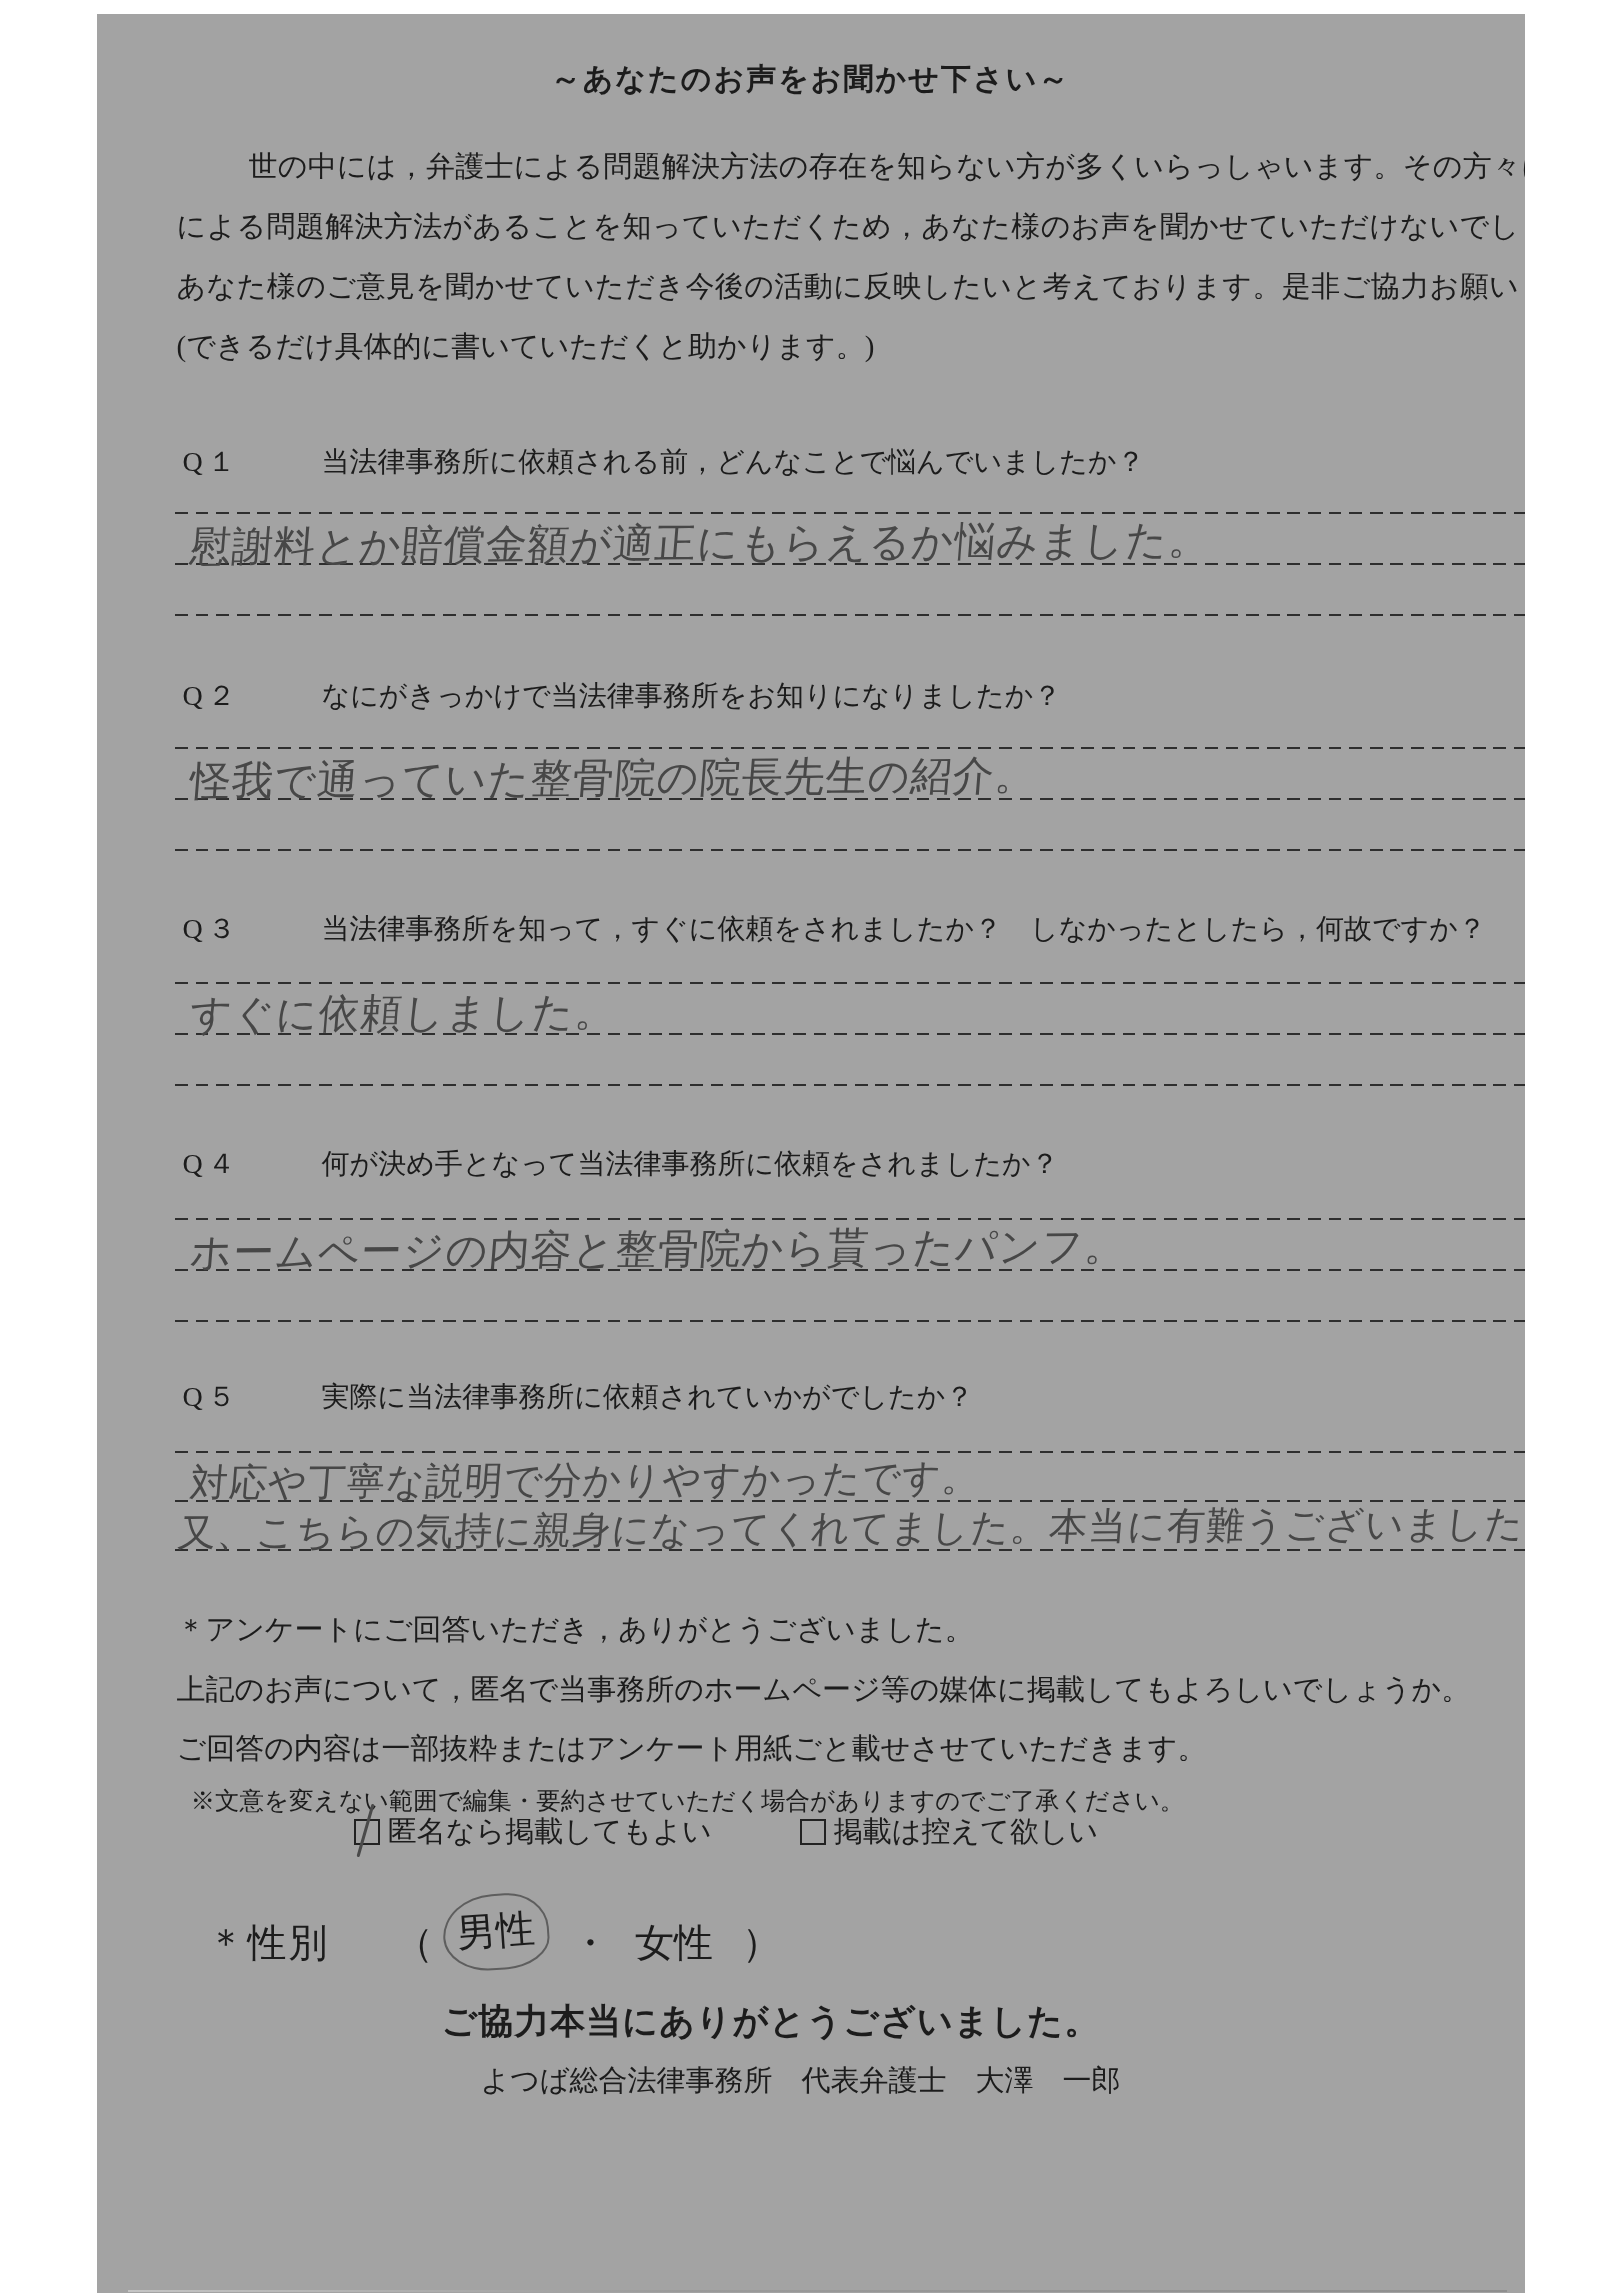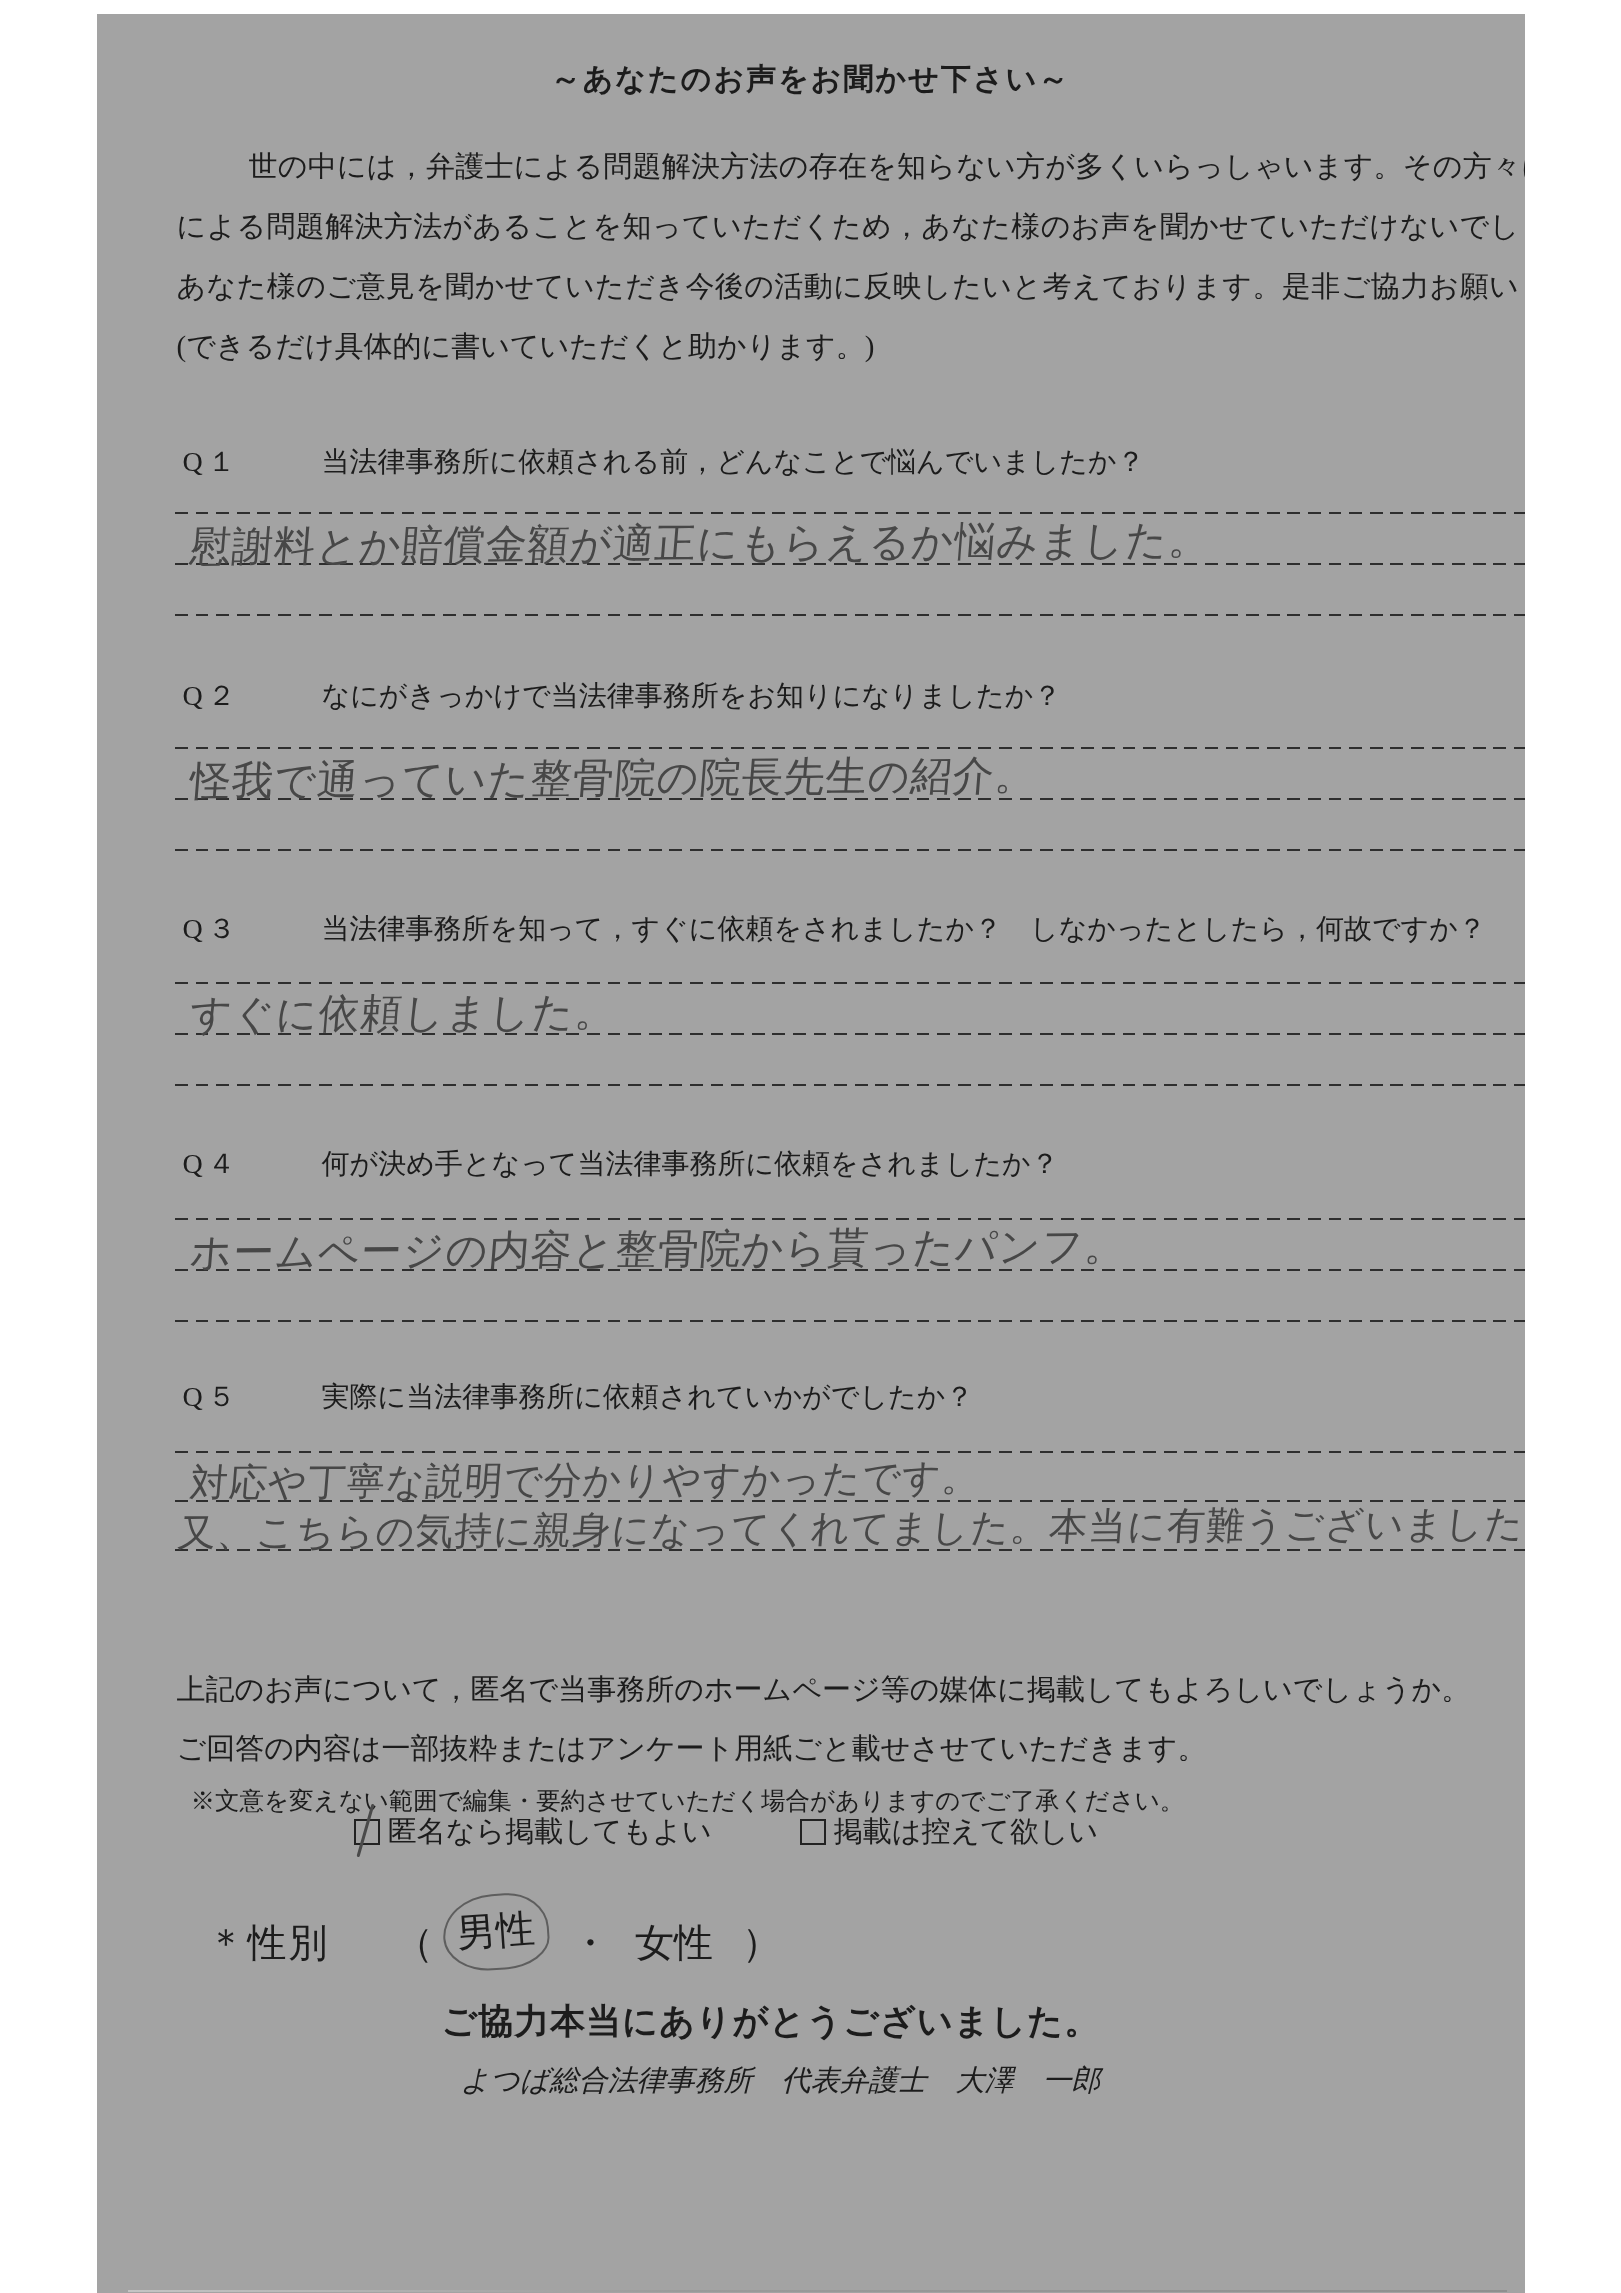--- a/index.html
+++ b/index.html
@@ -65,21 +65,21 @@
     display: inline-block; margin: 0 3.9px 0 9.8px; padding: 7.8px 11.8px 9.8px;
     transform: rotate(-4deg);
   }
   .male-circle.circled {
     border: 2.9px solid #5e5e5e;
     border-radius: 55% 45% 50% 50% / 62% 55% 45% 52%;
   }
   .dot-sep { margin: 0 25.5px 0 17.6px; }
   .paren-close { margin-left: 29px; }
   .footer-thanks { position: absolute; top: 1984px; left: 345px; font-size: 35px; font-weight: bold; letter-spacing: 1px; white-space: nowrap; }
-  .footer-office { position: absolute; top: 2047px; left: 364px; font-size: 29px; white-space: nowrap; font-style: italic; }
+  .footer-office { position: absolute; top: 2047px; left: 384px; font-size: 29px; white-space: nowrap; }
   .footer-privacy { position: absolute; top: 2090px; left: 431px; font-size: 29px; white-space: nowrap; }
   .bottom-scan-line {
     position: absolute; top: 2276px; left: 31px; right: 17.6px; height: 2px;
     background: linear-gradient(90deg, #c4c4c4, #9a9a9a 40%, #8f8f8f);
   }
 </style>
 </head>
 <body>
 
 <div class="page">
@@ -132,20 +132,21 @@
     <span class="q-num">Q５</span><span class="q-text">実際に当法律事務所に依頼されていかがでしたか？</span>
   </div>
   <div class="answer-block q5block" style="top:1437px">
     <div class="dash d1"></div>
     <div class="dash d2"></div>
     <div class="dash d3"></div>
     <div class="hand hand1">対応や丁寧な説明で分かりやすかったです。</div>
     <div class="hand hand2">又、こちらの気持に親身になってくれてました。本当に有難うございました</div>
   </div>
 
+  <div class="closing-line" style="top:1596px">＊アンケートにご回答いただき，ありがとうございました。</div>
   <div class="closing-line" style="top:1656px">上記のお声について，匿名で当事務所のホームページ等の媒体に掲載してもよろしいでしょうか。</div>
   <div class="closing-line" style="top:1715px">ご回答の内容は一部抜粋またはアンケート用紙ごと載せさせていただきます。</div>
   <div class="closing-note" style="top:1770px">※文意を変えない範囲で編集・要約させていただく場合がありますのでご了承ください。</div>
 
   <div class="publish-options">
     <div class="option checked">
       <span class="box">
           <span class="tick"></span>
         </span>
       <span class="option-label">匿名なら掲載してもよい</span>

